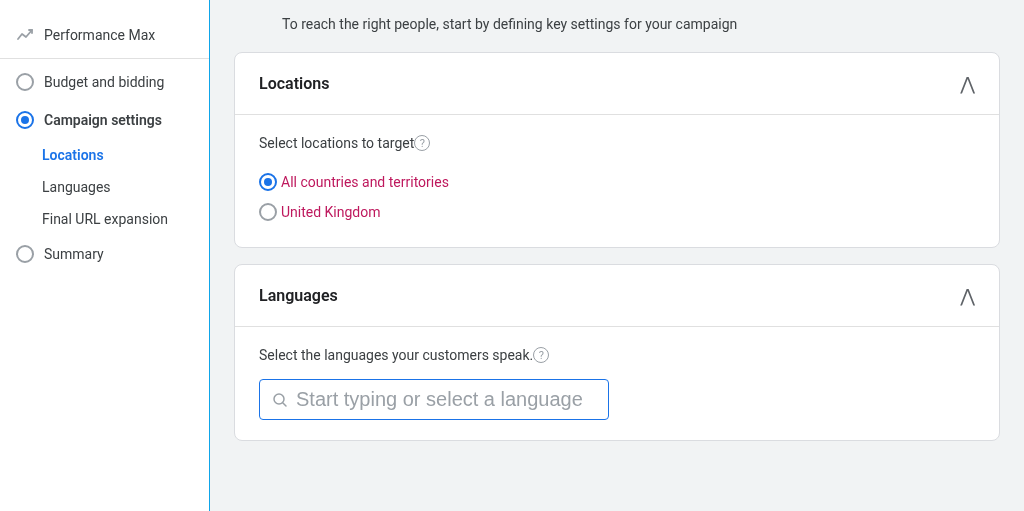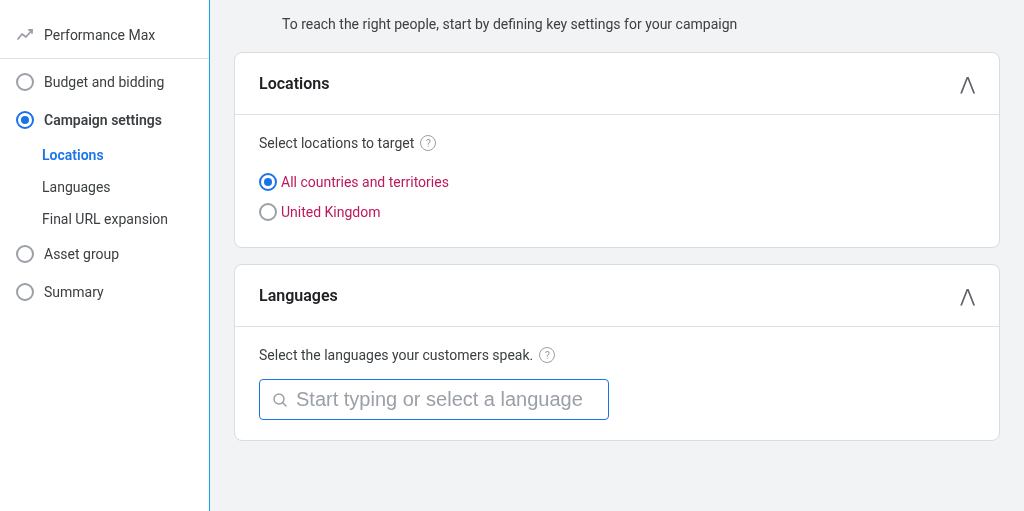--- a/index.html
+++ b/index.html
@@ -127,21 +127,20 @@
       padding: 20px 24px;
     }
 
     
     .select-label {
       font-size: 14px;
       color: #3c4043;
       margin-bottom: 16px;
       display: flex;
       align-items: center;
-      gap: 6px;
     }
     .help-icon {
       width: 16px;
       height: 16px;
       border-radius: 50%;
       border: 1.5px solid #9aa0a6;
       display: inline-flex;
       align-items: center;
       justify-content: center;
       font-size: 11px;
@@ -258,24 +257,20 @@
     <span class="circle-icon active-blue"></span>
     <span>Campaign settings</span>
   </div>
 
   <div class="sub-items">
     <div class="sub-item active">Locations</div>
     <div class="sub-item">Languages</div>
     <div class="sub-item">Final URL expansion</div>
   </div>
 
-  <div class="sidebar-item">
-    <span class="circle-icon"></span>
-    <span>Asset group</span>
-  </div>
 
   <div class="sidebar-item">
     <span class="circle-icon"></span>
     <span>Summary</span>
   </div>
 </nav>
 
 <main class="main-content">
   <p class="top-description">To reach the right people, start by defining key settings for your campaign</p>
 

